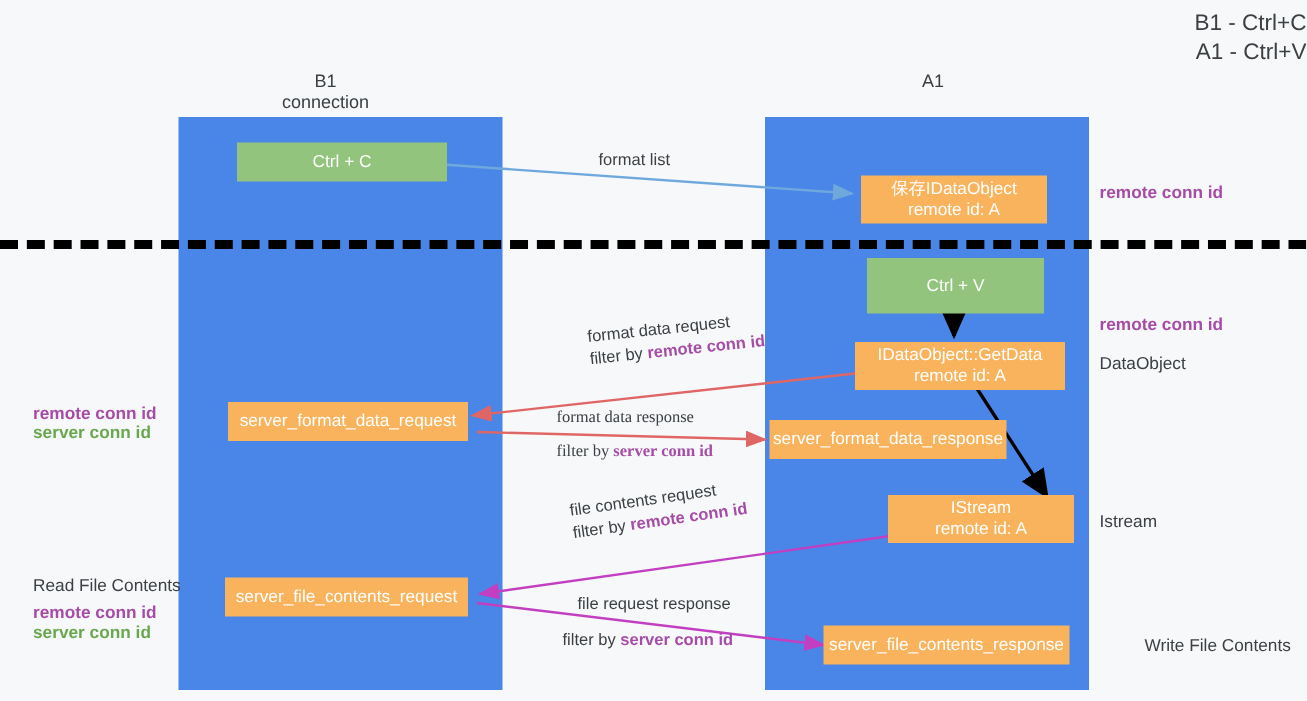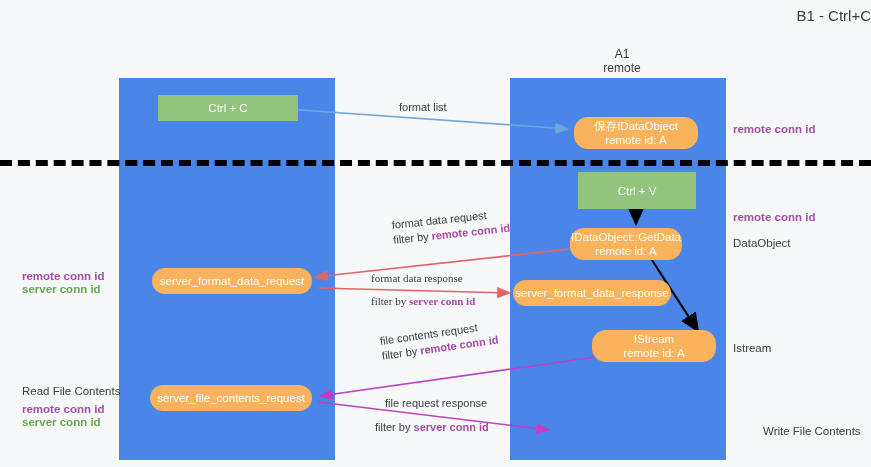--- a/index.html
+++ b/index.html
@@ -51,21 +51,21 @@
     flex-direction: column;
     align-items: center;
     justify-content: center;
     color: #ffffff;
     font-size: 11.5px;
     line-height: 14px;
     text-align: center;
     padding: 2px 6px;
   }
   .node.green { background: #93c47d; }
-  .node.orange { background: #f9b35c; border-radius: 14px; }
+  .node.orange { background: #f9b35c; }
   .node .l2 { display: block; }
 
   
   .divider {
     position: absolute;
     left: 0;
     width: 871px;
     height: 0;
     border-top: 6px dashed #000000;
   }
@@ -102,25 +102,29 @@
     pointer-events: none;
   }
 </style>
 </head>
 <body>
 
 <div id="canvas">
 
   <div class="title-block">
     <div>B1 - Ctrl+C</div>
-  </div>
-
+    <div>A1 - Ctrl+V</div>
+  </div>
+
+  <div class="col-head" style="left:137px; top:47px;">
+    <div>B1</div>
+    <div>connection</div>
+  </div>
   <div class="col-head" style="left:542px; top:47px;">
     <div>A1</div>
-    <div>remote</div>
   </div>
 
   <div class="lane" style="left:119px; top:78px; width:216px; height:382px;"></div>
   <div class="lane" style="left:510px; top:78px; width:216px; height:382px;"></div>
 
   <svg class="wires" viewBox="0 0 871 467">
     <defs>
       <marker id="ah-blue" markerWidth="9" markerHeight="7" refX="8" refY="3.5" orient="auto">
         <polygon points="0 0, 9 3.5, 0 7" fill="#6fa8dc"></polygon>
       </marker>
@@ -158,21 +162,21 @@
 
   <div class="node orange" style="left:574px; top:117px; width:124px; height:32px;">
     <span>保存IDataObject</span>
     <span class="l2">remote id: A</span>
   </div>
 
   <div class="node green" style="left:578px; top:172px; width:118px; height:37px;">
     <span>Ctrl + V</span>
   </div>
 
-  <div class="node orange" style="left:570px; top:228px; width:112px; height:32px;">
+  <div class="node orange" style="left:570px; top:228px; width:140px; height:32px;">
     <span>IDataObject::GetData</span>
     <span class="l2">remote id: A</span>
   </div>
 
   <div class="node orange" style="left:152px; top:268px; width:160px; height:26px;">
     <span>server_format_data_request</span>
   </div>
 
   <div class="node orange" style="left:513px; top:280px; width:158px; height:26px;">
     <span>server_format_data_response</span>
@@ -180,20 +184,23 @@
 
   <div class="node orange" style="left:592px; top:330px; width:124px; height:32px;">
     <span>IStream</span>
     <span class="l2">remote id: A</span>
   </div>
 
   <div class="node orange" style="left:150px; top:385px; width:162px; height:26px;">
     <span>server_file_contents_request</span>
   </div>
 
+  <div class="node orange" style="left:549px; top:417px; width:164px; height:26px;">
+    <span>server_file_contents_response</span>
+  </div>
 
   <div class="edge-label" style="left:399px; top:100px;">
     <span>format list</span>
   </div>
 
   <div class="edge-label" style="left:391px; top:218px; transform: rotate(-6deg);">
     <div>format data request</div>
     <div><span>filter by </span><span class="hl-purple">remote conn id</span></div>
   </div>
 

